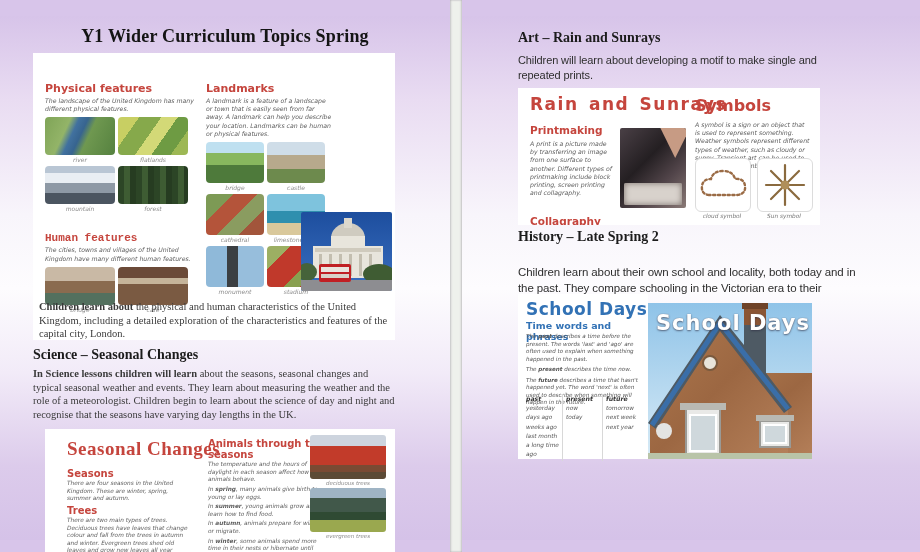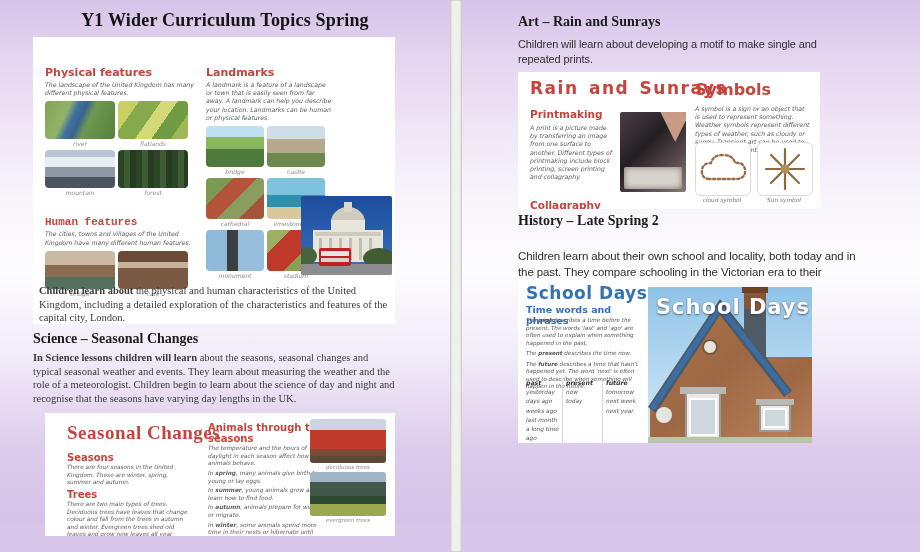--- a/index.html
+++ b/index.html
@@ -1,18 +1,18 @@
 <!DOCTYPE html>
 <html><head>
 <meta charset="utf-8">
 <style>
   html,body{margin:0;padding:0;}
   #stage{position:relative;width:920px;height:552px;overflow:hidden;
          font-family:"Liberation Serif",serif;background:#d8c5ea;}
-  .page{position:absolute;top:0;height:524px;
+  .page{position:absolute;top:16px;height:524px;
         background:linear-gradient(180deg,#d7c4e9 0%,#e9dcf2 16%,#f8f5fb 38%,#fdfcfe 52%,#f2ebf8 68%,#dccbeb 86%,#d5c2e8 100%);}
   #left-page{left:0;width:450px;}
   #right-page{left:462px;width:458px;}
   #page-divider{position:absolute;left:450px;top:0;width:12px;height:552px;background:#eef1ec;
         box-shadow:inset 1px 0 2px rgba(80,70,90,.25),inset -1px 0 2px rgba(80,70,90,.25);}
 
   .doc-title{position:absolute;top:10px;left:0;width:450px;text-align:center;
         font-size:18px;font-weight:bold;color:#141414;letter-spacing:.2px;}
   .sec-head{position:absolute;font-size:14px;font-weight:bold;color:#1c1c1c;}
   .doc-para{position:absolute;font-size:10.5px;color:#3a3a3a;line-height:1.3;}

